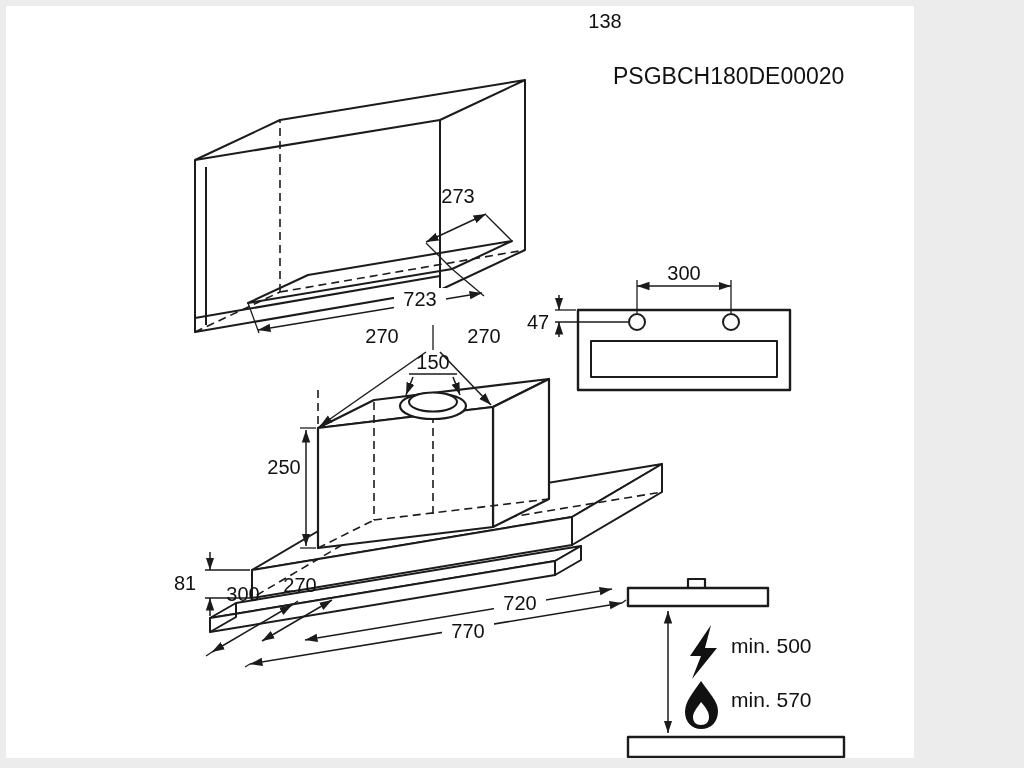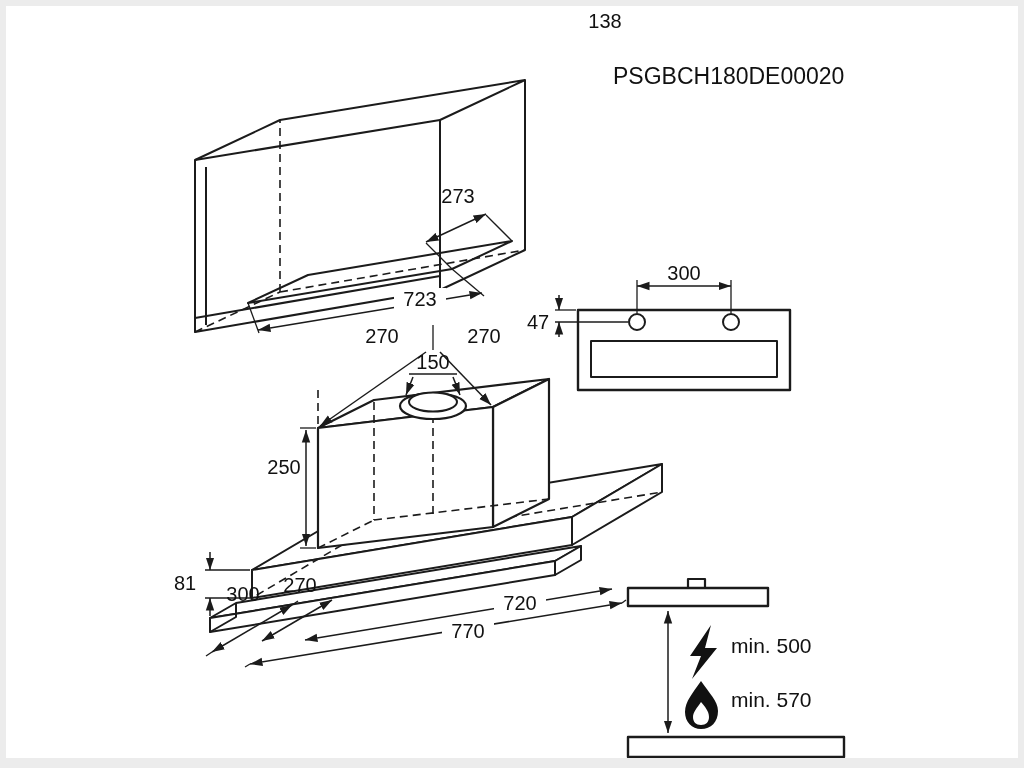--- a/index.html
+++ b/index.html
@@ -1,16 +1,16 @@
 <!DOCTYPE html>
 <html><head>
 <meta charset="utf-8">
 <style>
   html,body{margin:0;padding:0;width:1024px;height:768px;background:#ececec;overflow:hidden}
-  .page{position:absolute;left:6px;top:6px;width:1012px;height:752px;background:#ffffff}
+  .page{position:absolute;left:6px;top:6px;width:908px;height:752px;background:#ffffff}
   svg{display:block}
   .s2  {stroke:#1b1b1b;stroke-width:2;fill:none;stroke-linejoin:round}
   .s22 {stroke:#1b1b1b;stroke-width:2.2;fill:none;stroke-linejoin:round}
   .s2f {stroke:#1b1b1b;stroke-width:2;fill:#fff;stroke-linejoin:round}
   .s22f{stroke:#1b1b1b;stroke-width:2.2;fill:#fff;stroke-linejoin:round}
   .s24f{stroke:#1b1b1b;stroke-width:2.4;fill:#fff;stroke-linejoin:round}
   .dash{stroke:#1b1b1b;stroke-width:1.6;fill:none;stroke-dasharray:8 5}
   .dim {stroke:#1b1b1b;stroke-width:1.5;fill:none}
   .thin{stroke:#1b1b1b;stroke-width:1.3;fill:none}
   .mask{fill:#fff;stroke:none}

